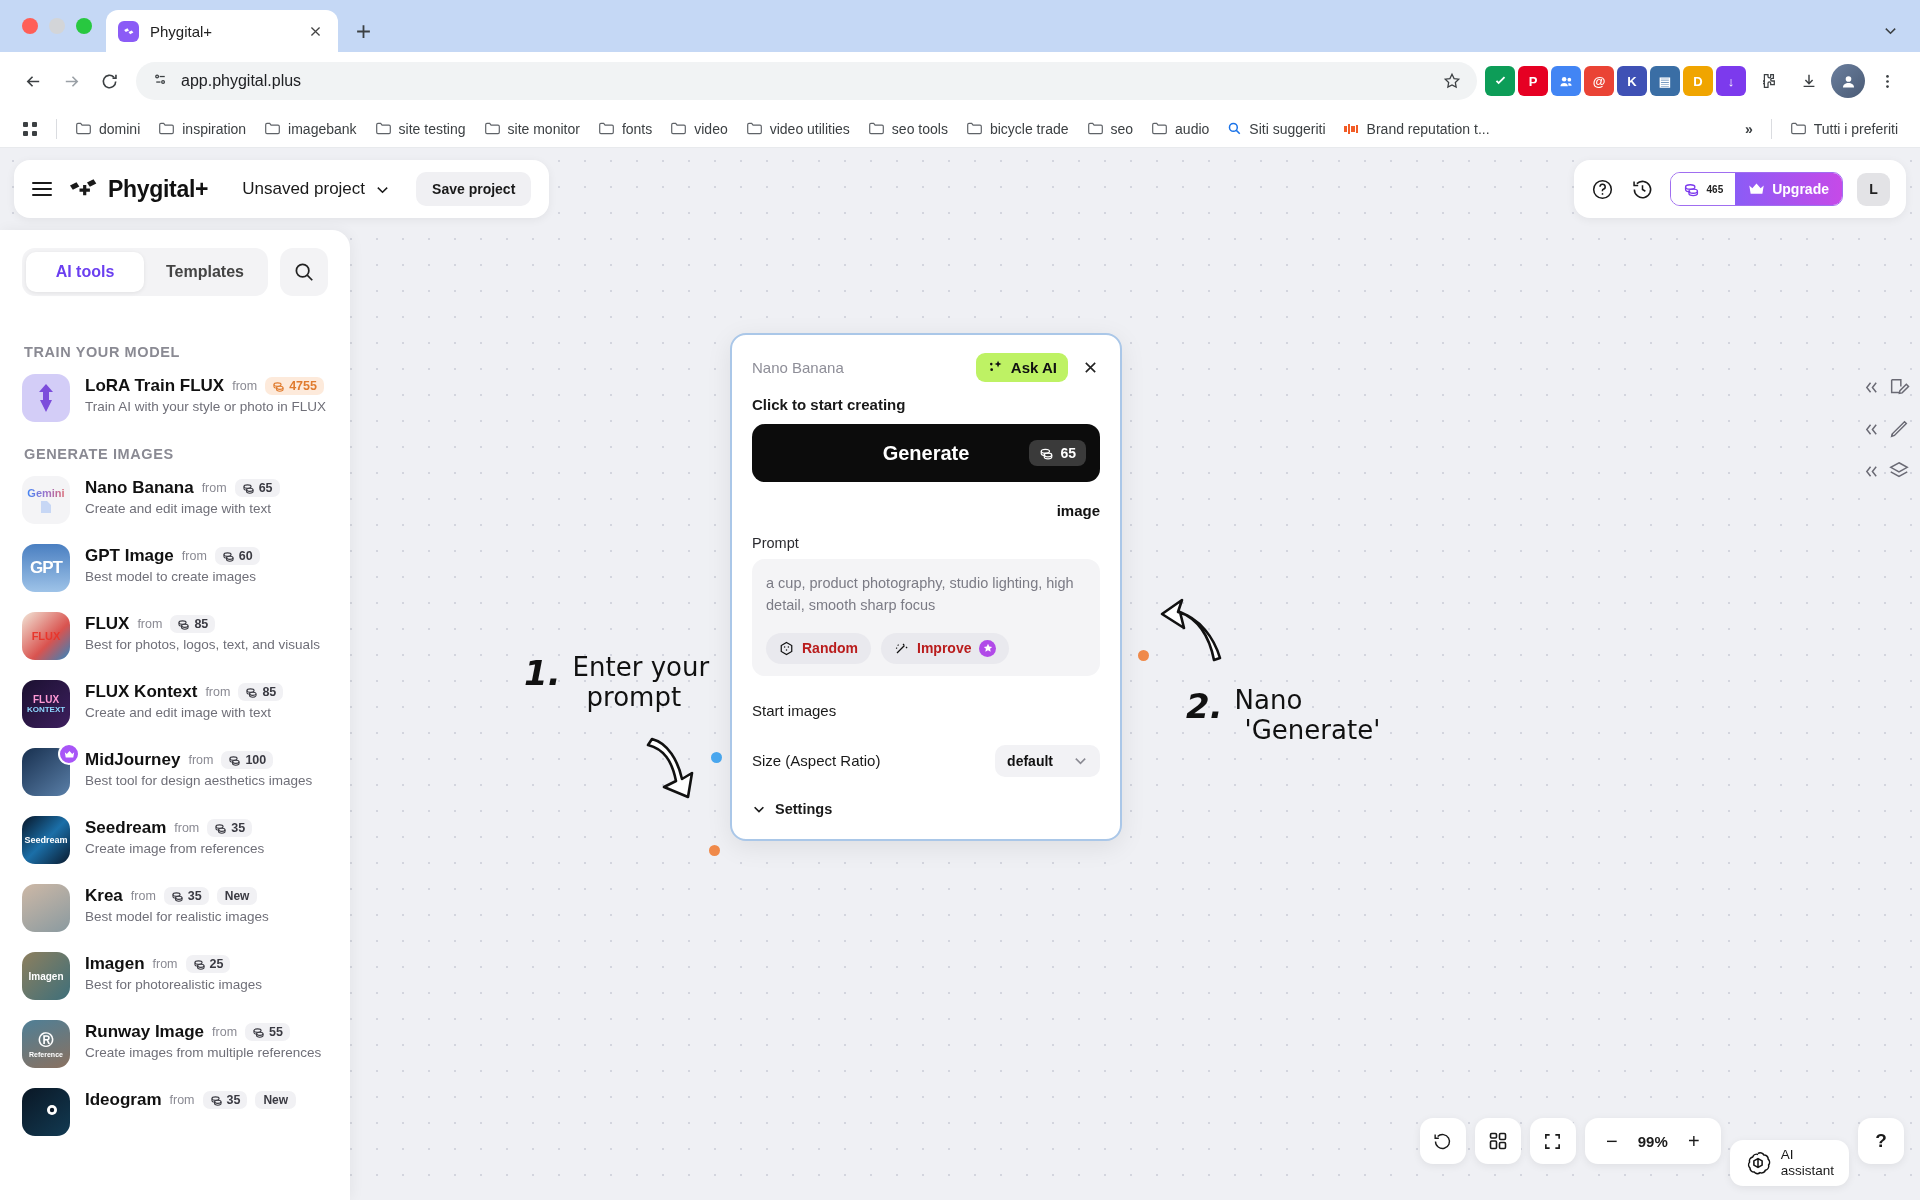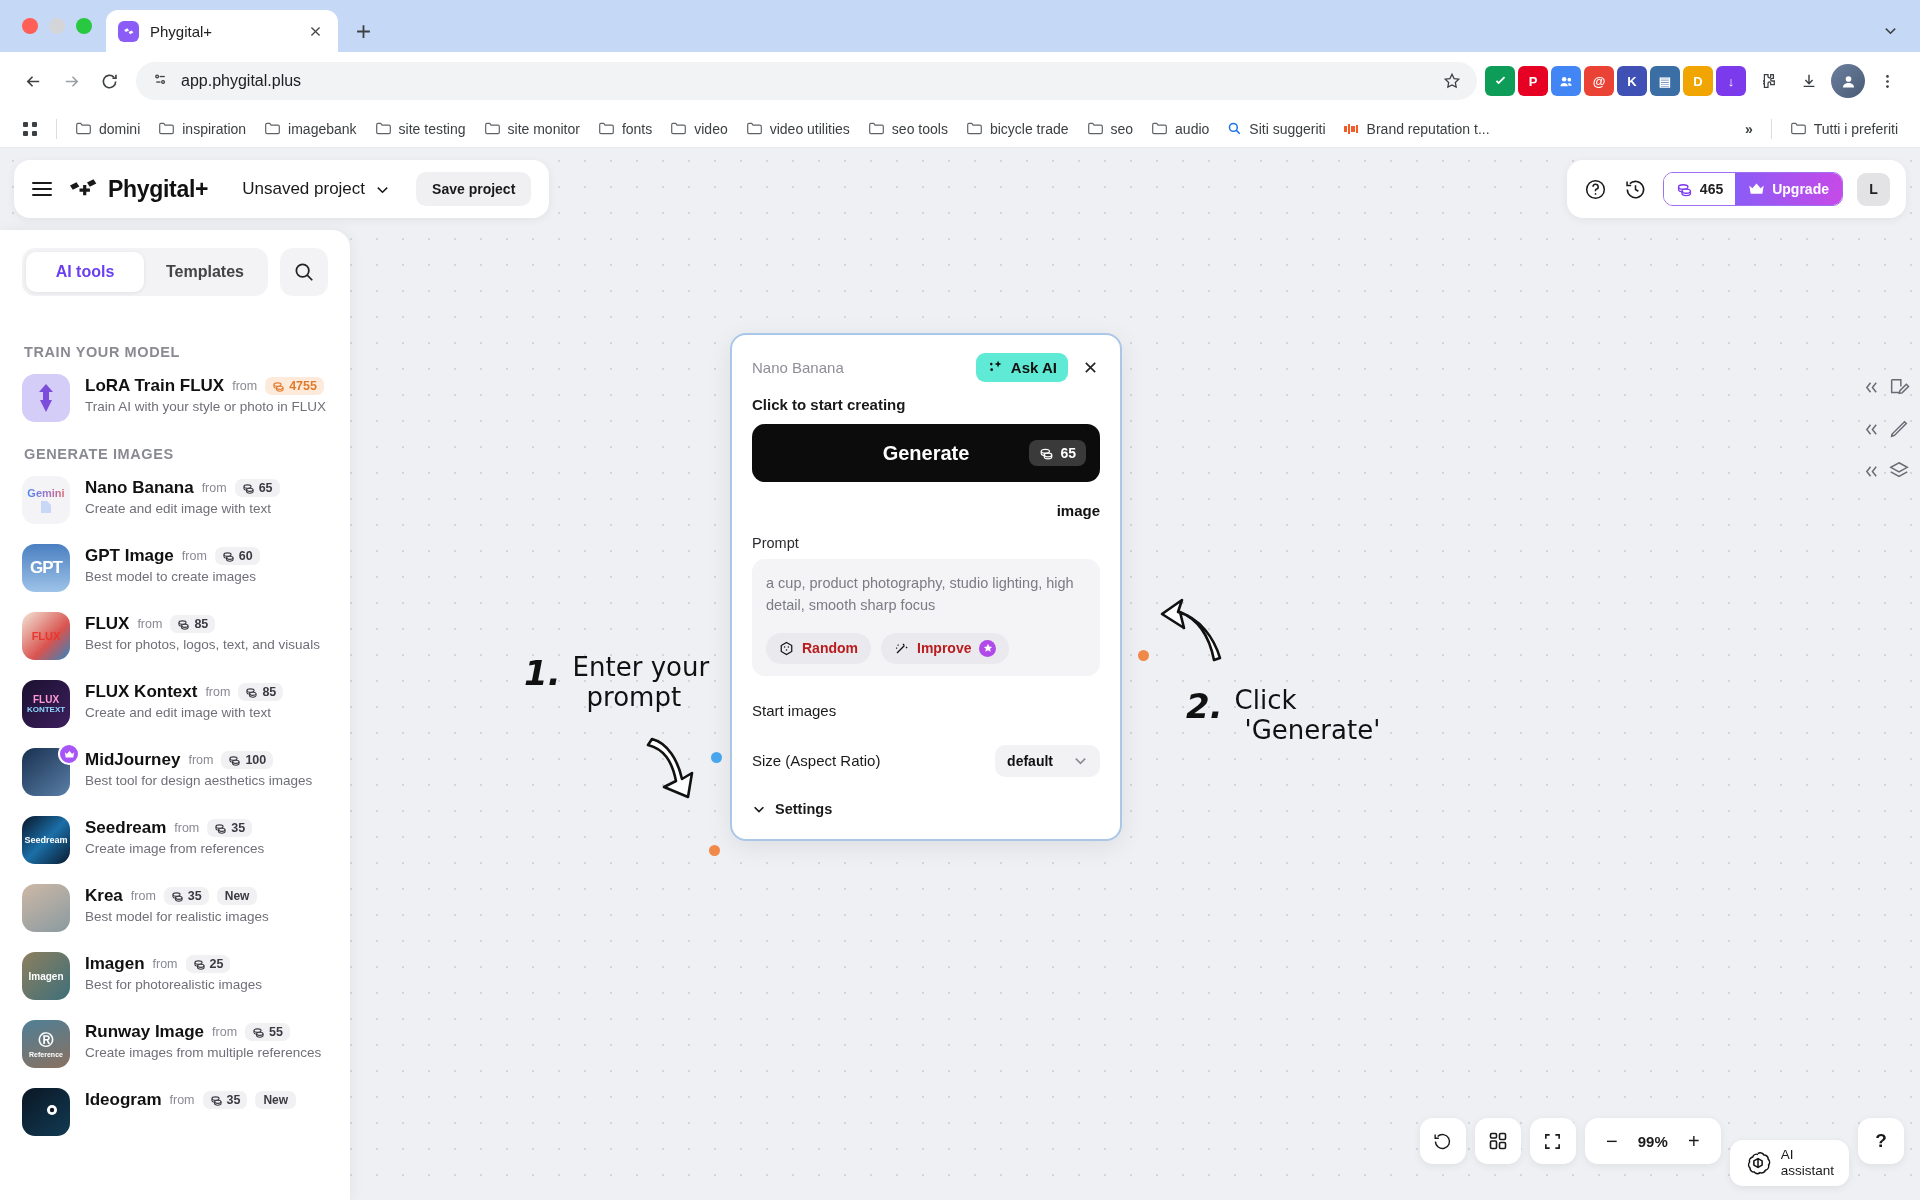--- a/index.html
+++ b/index.html
@@ -128,21 +128,21 @@
     display: flex; align-items: center; gap: 14px; padding: 0 16px;
     box-shadow: 0 2px 10px rgba(0,0,0,.06);
   }
   .circ-ic { width: 26px; height: 26px; color:#1a1a1a; display:flex;align-items:center;justify-content:center;}
   .credit-group {
     display:flex; align-items:stretch; height: 34px;
     border: 1.6px solid #a06ef0; border-radius: 10px; overflow: hidden;
   }
   .credit-count {
     display:flex;align-items:center;gap:7px;padding: 0 12px;
-    background:#fff;font-size:14px;font-weight:700;color:#222;
+    background:#fff;font-size:10px;font-weight:700;color:#222;
   }
   .upgrade-btn {
     display:flex;align-items:center;gap:7px;padding:0 13px;
     background: linear-gradient(90deg,#8b5cf6,#c64ae8);
     color:#fff;font-size:14px;font-weight:700;
   }
   .user-av {
     width: 33px; height: 33px; border-radius: 9px; background:#e3e3e6;
     display:flex;align-items:center;justify-content:center;
     font-size:14px;font-weight:600;color:#222;
@@ -209,21 +209,21 @@
   .gen-card {
     position: absolute; left: 730px; top: 185px; width: 392px;
     background: #fff; border: 2px solid #aac7e8; border-radius: 16px;
     padding: 18px 20px 22px 20px;
     box-shadow: 0 6px 26px rgba(0,0,0,.08);
   }
   .card-top { display:flex; align-items:center; justify-content:space-between; }
   .card-model { font-size: 15px; color: #8e8e98; }
   .card-top-right { display:flex; align-items:center; gap: 12px; }
   .ask-ai {
-    display:flex;align-items:center;gap:7px; background:#5eead4;
+    display:flex;align-items:center;gap:7px; background:#bef264;
     border-radius:9px; padding: 6px 11px; font-size:15px;font-weight:700;color:#111;
   }
   .card-x { width:20px;height:20px;display:flex;align-items:center;justify-content:center;color:#222;}
   .click-start { font-size: 15px; font-weight: 600; color:#1a1a1a; margin-top: 14px; }
   .generate-btn {
     margin-top: 11px; height: 58px; background:#0c0c0c; border-radius: 13px;
     display:flex; align-items:center; justify-content:center; position:relative;
   }
   .generate-lbl { font-size: 20px; font-weight: 800; color:#fff; }
   .gen-cost {
@@ -849,21 +849,21 @@
       </svg>
     </div>
 
     <div class="ann" style="left:1152px; top:450px;">
       <svg width="80" height="70" viewBox="0 0 80 70" style="position:absolute;left:0px;top:0px;">
         <path d="M62 62 C 58 42, 48 22, 28 14 L 32 30 L 10 16 L 30 2 L 26 14 C 48 20, 62 40, 68 60 Z" fill="#ffffff" stroke="#111" stroke-width="2.6" stroke-linejoin="round"></path>
       </svg>
       <div style="display:flex; gap:12px; align-items:flex-start; position:absolute; left:34px; top:88px;">
         <span class="ann-num">2.</span>
         <span class="ann-txt">
-          <span>Click</span><br>
+          <span>Nano</span><br>
           <span style="margin-left:10px;display:inline-block;">'Generate'</span>
         </span>
       </div>
     </div>
 
     <div class="gen-card">
       <div class="card-top">
         <span class="card-model">Nano Banana</span>
         <div class="card-top-right">
           <div class="ask-ai">

